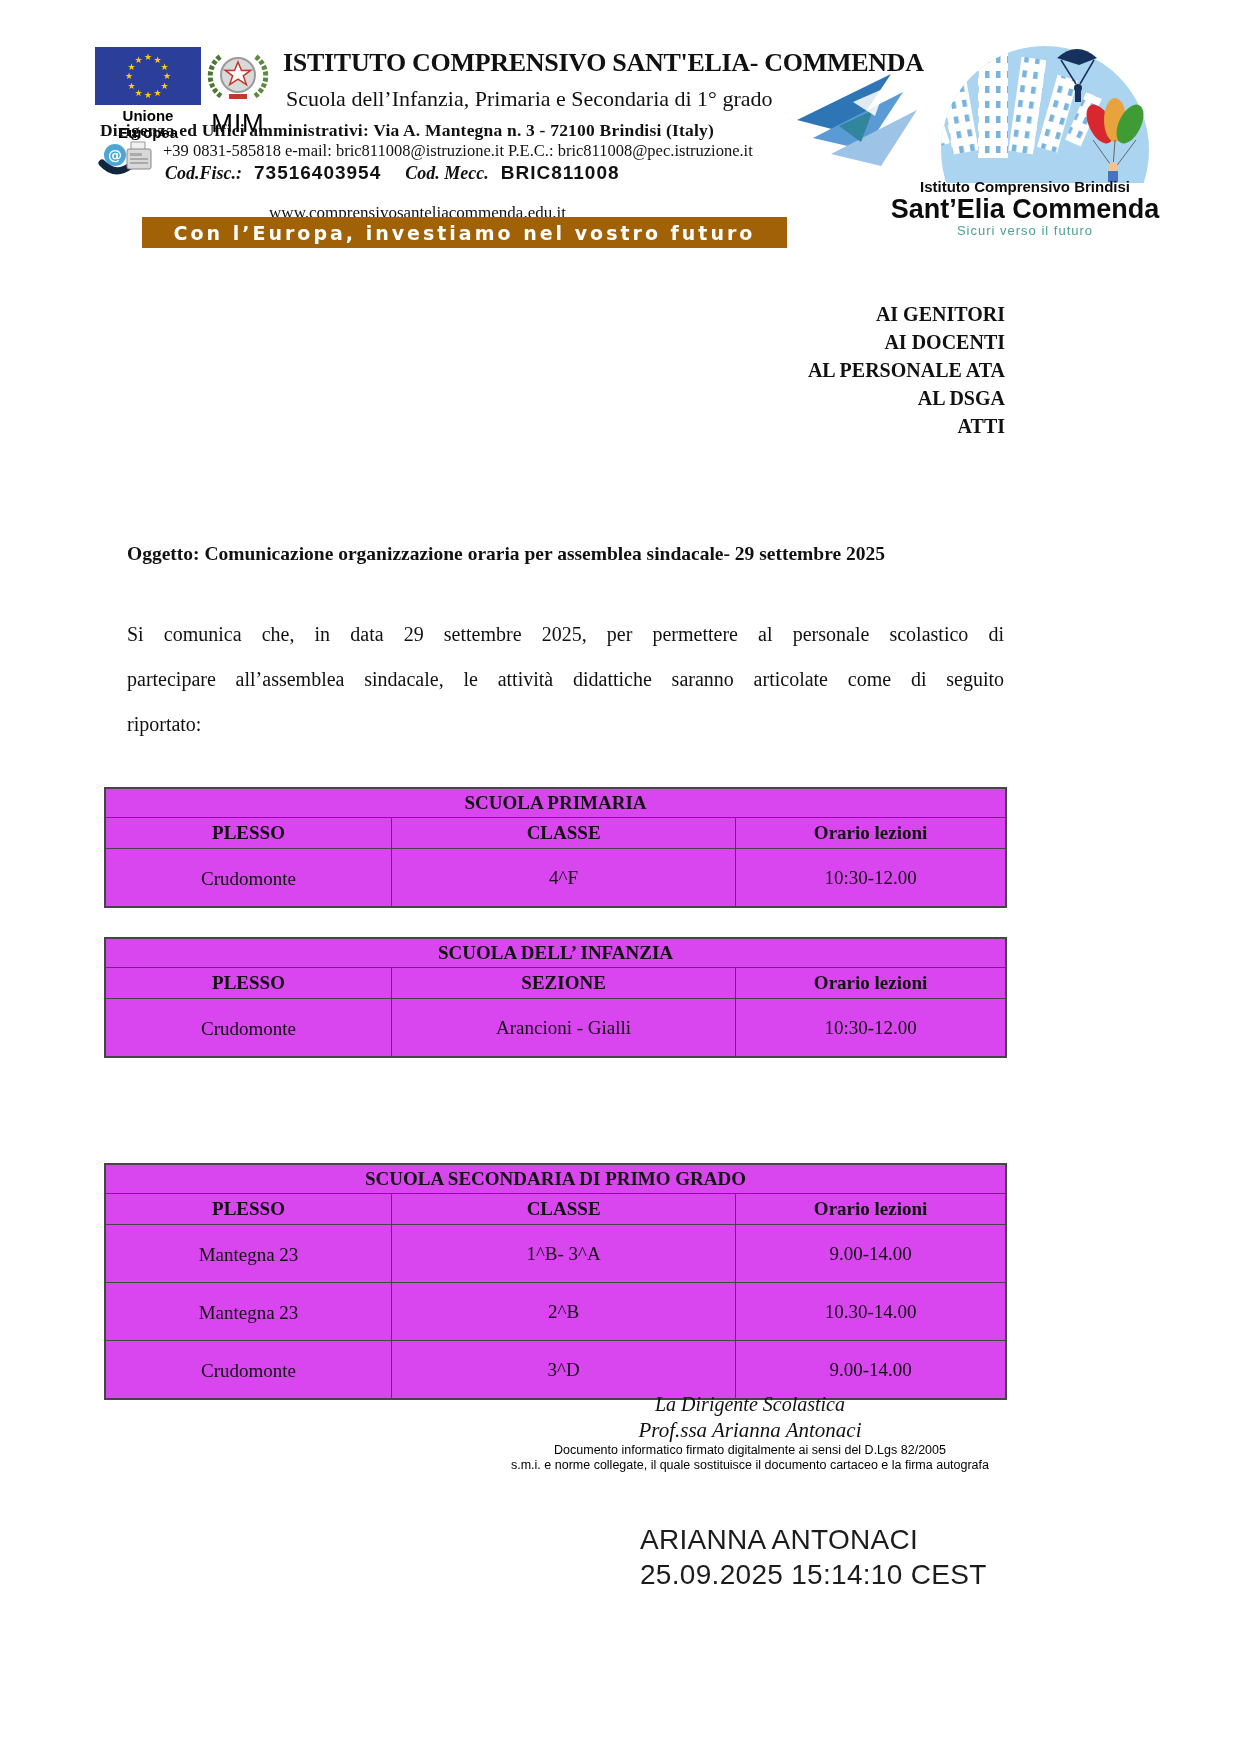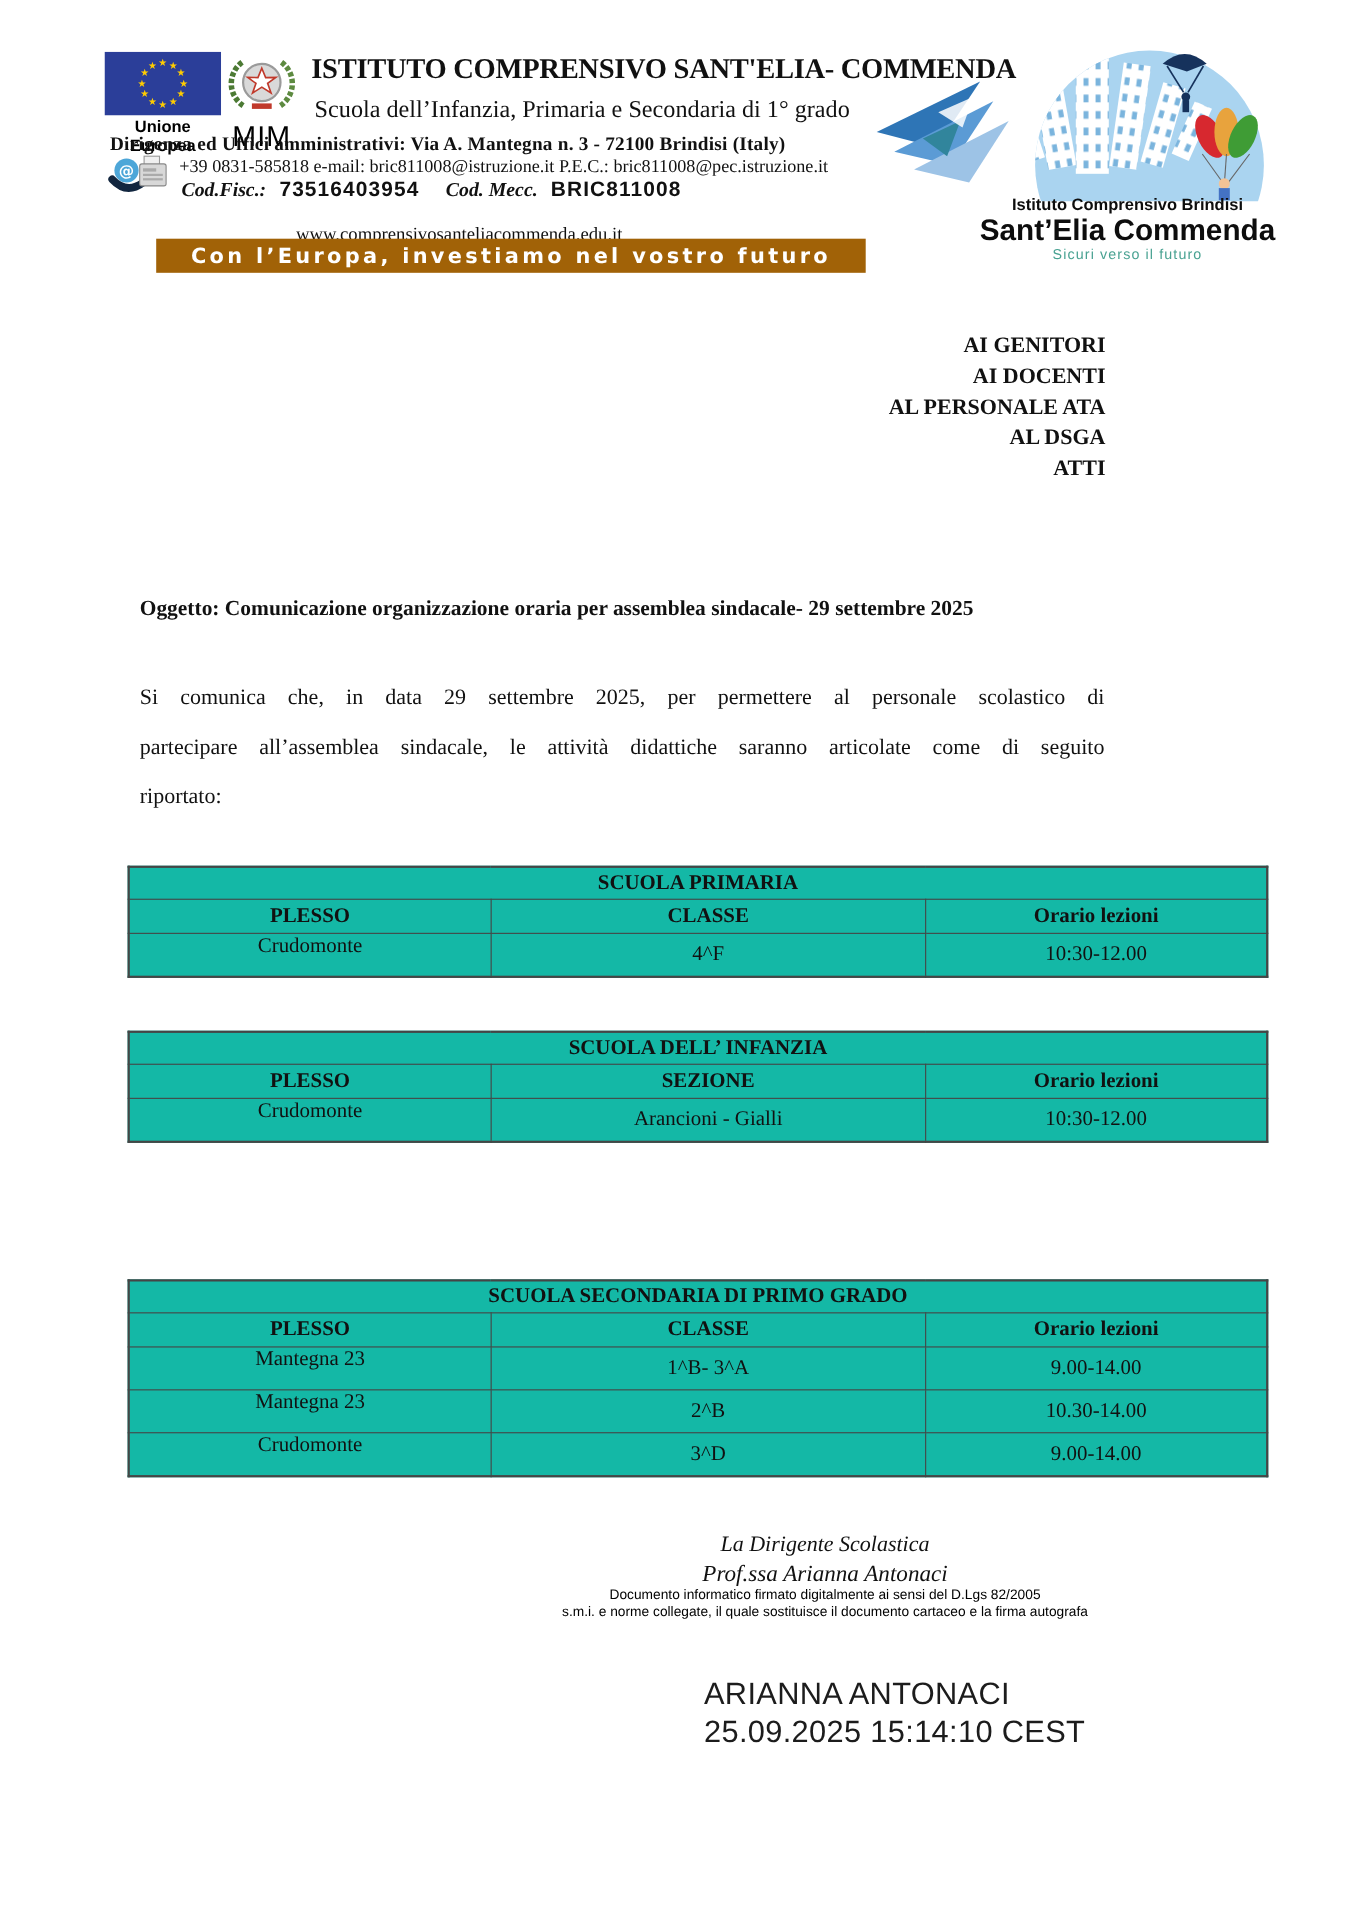--- a/index.html
+++ b/index.html
@@ -46,30 +46,30 @@
   .recipients{position:absolute;right:236px;top:300px;text-align:right;
               font-weight:bold;font-size:20px;line-height:28px;}
 
   
   .subject{position:absolute;left:127px;top:543px;width:890px;font-size:19.5px;
            font-weight:bold;}
   .body-par{position:absolute;left:127px;top:612px;width:877px;font-size:20px;
             line-height:45px;text-align:justify;word-spacing:8px;}
 
   
-  table.sched{position:absolute;left:116px;width:1037px;border-collapse:collapse;
-              table-layout:fixed;background:#14b8a6;}
+  table.sched{position:absolute;left:104px;width:903px;border-collapse:collapse;
+              table-layout:fixed;background:#d946ef;}
   table.sched{border:2px solid #454545;}
   table.sched td{border:1px solid #454545;text-align:center;vertical-align:middle;
                  padding:0;overflow:hidden;}
   .c1{width:31.8%}.c2{width:38.2%}.c3{width:30%}
   tr.title-row td{height:28px;font-weight:bold;font-size:19px;}
   tr.head-row td{height:30px;font-weight:bold;font-size:19px;}
   tr.data-row td{height:38px;font-size:19px;}
-  tr.data-row td:first-child{vertical-align:top;padding-top:0;}
+  tr.data-row td:first-child{vertical-align:top;padding-top:19px;}
   #table-0{top:787px;}
   #table-1{top:937px;}
   #table-2{top:1163px;}
 
   
   .signature{position:absolute;left:445px;top:1392px;width:610px;text-align:center;}
   .sig-role{font-style:italic;font-size:20px;line-height:25px;}
   .sig-name{font-style:italic;font-size:21px;line-height:26px;}
   .sig-disclaimer{font-family:"Liberation Sans",sans-serif;font-size:12.5px;
                   line-height:15px;color:#000;}

